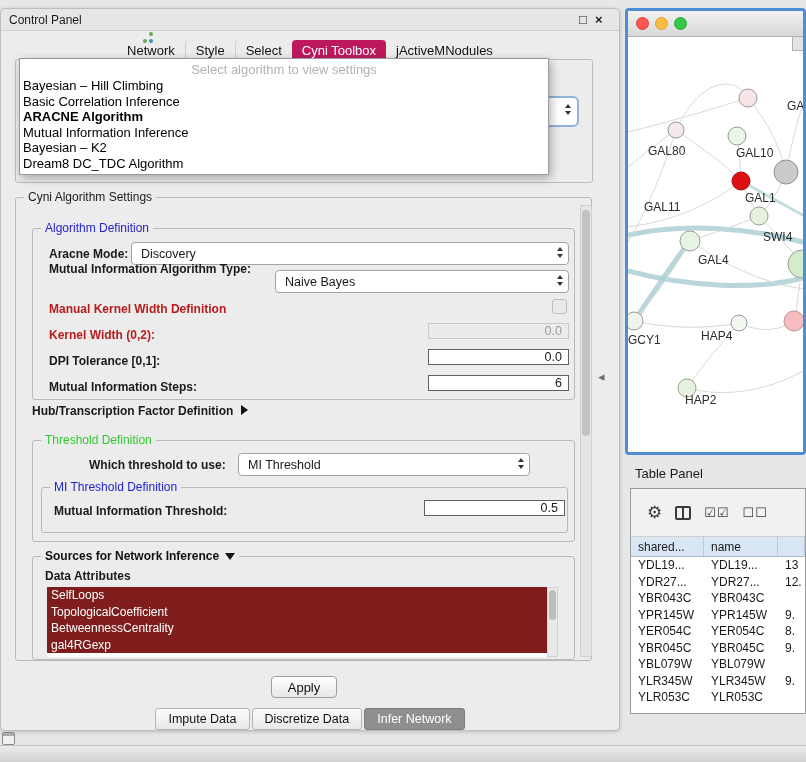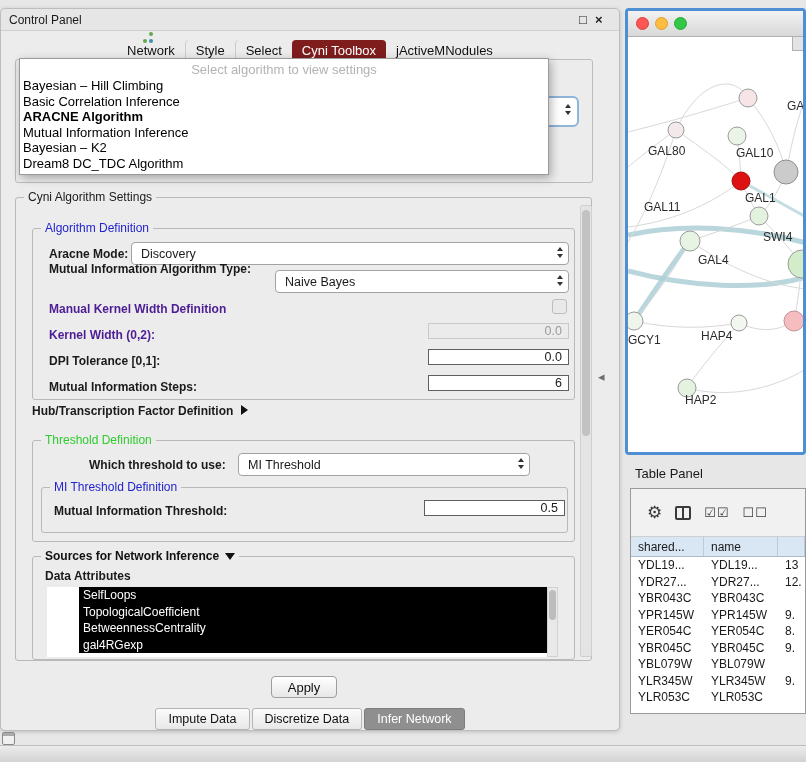--- a/index.html
+++ b/index.html
@@ -20,21 +20,21 @@
   .cp-title { position:absolute; left:8px; top:4px; font-size:12px; }
   .cp-btn { position:absolute; top:3px; font-size:13px; color:#222; cursor:default; }
   .cp-float { left:578px; }
   .cp-close { left:594px; font-weight:bold; }
 
   .cp-tabs { position:absolute; left:0; right:0; top:29px; height:24px;
     display:flex; justify-content:center; align-items:flex-end; }
   .tab { padding:3px 10px 4px 10px; font-size:13px; display:flex; align-items:center;
     border-radius:4px 4px 0 0; color:#111;flex-direction:column; }
   .tab + .tab { border-left:1px solid #cccccc; }
-  .tab.selected { background:#7f1d1d; color:#fff; border-left:none; }
+  .tab.selected { background:#be185d; color:#fff; border-left:none; }
   .tab.selected + .tab { border-left:none; }
   .tab-icon { position:relative; width:11px; height:11px; display:inline-block; margin-right:5px; }
   .tab-icon::before { content:""; position:absolute; width:4px; height:4px; border-radius:50%;
     background:#63a84f; left:0; bottom:0; box-shadow:6px -7px 0 #63a84f, 6px 0 0 #3f8fb0; }
 
   
   .hidden-group { position:absolute; left:14px; top:50px; width:578px; height:124px;
     border:1px solid #bcbcbc; border-radius:3px; z-index:1; }
   .hidden-g { position:absolute; left:18px; top:150px; font-size:13px; font-weight:bold; z-index:2; }
   .combo-fragment { position:absolute; left:540px; top:87px; width:38px; height:31px;
@@ -53,21 +53,21 @@
   .group { position:absolute; border:1px solid #b9b9b9; border-radius:3px; }
   .gtitle { position:absolute; top:-8px; left:8px; background:#ececec; padding:0 4px;
     font-size:12px; white-space:nowrap; }
   .gtitle.blue { color:#2323cf; }
   .gtitle.green { color:#2fcb2f; }
   .gtitle.bold { font-weight:bold; color:#111; }
 
   .settings-group { left:14px; top:188px; width:577px; height:464px; }
 
   .flabel { position:absolute; font-size:12px; font-weight:bold; color:#1a1a1a; white-space:nowrap; }
-  .flabel.disabled { color:#4c1d95; }
+  .flabel.disabled { color:#b91c1c; }
 
   .combo { position:absolute; height:23px; background:#fff; border:1px solid #a3a3a3;
     border-radius:4px; font-size:12.5px; display:flex; align-items:center; padding-left:9px; }
   .combo .arrs { position:absolute; right:5px; top:4px; display:flex; flex-direction:column; gap:3px; }
   .tri-up { width:0; height:0; border-left:3.5px solid transparent; border-right:3.5px solid transparent;
     border-bottom:4px solid #333; }
   .tri-down { width:0; height:0; border-left:3.5px solid transparent; border-right:3.5px solid transparent;
     border-top:4px solid #333; }
 
   .field { position:absolute; height:16px; background:#fff; border:1px solid #5f5f5f;
@@ -79,21 +79,21 @@
 
   .hub-row { position:absolute; left:16px; top:206px; font-size:12px; font-weight:bold; }
   .tri-right { display:inline-block; width:0; height:0; margin-left:8px;
     border-top:5px solid transparent; border-bottom:5px solid transparent; border-left:7px solid #111; }
   .tri-dn-big { display:inline-block; width:0; height:0; margin-left:6px;
     border-left:5px solid transparent; border-right:5px solid transparent; border-top:7px solid #111; }
 
   .listbox { position:absolute; left:14px; top:30px; width:500px; height:70px;
     background:#fff; overflow:hidden; }
   .listrow { height:16.5px; line-height:16px; font-size:12px; padding-left:4px; color:#000; }
-  .listrow.sel { background:#000000; color:#fff;margin-left:32px; }
+  .listrow.sel { background:#7f1d1d; color:#fff; }
   .list-scroll { position:absolute; left:514px; top:30px; width:11px; height:70px;
     background:#e9e9e9; border:1px solid #d2d2d2; }
   .list-scroll .thumb { position:absolute; left:1px; top:2px; width:7px; height:30px;
     background:#bdbdbd; border-radius:4px; }
 
   .v-scrollbar { position:absolute; left:579px; top:196px; width:12px; height:452px;
     background:#e4e4e4; border:1px solid #d0d0d0; border-radius:2px; z-index:4; }
   .v-scrollbar .thumb { position:absolute; left:1px; top:4px; width:8px; height:226px;
     background:#c2c2c2; border-radius:5px; }
 

